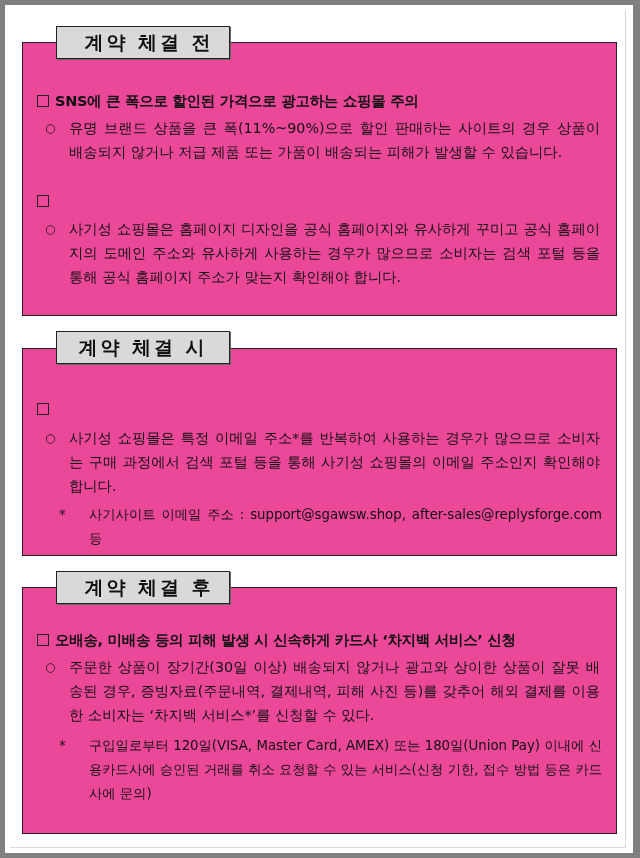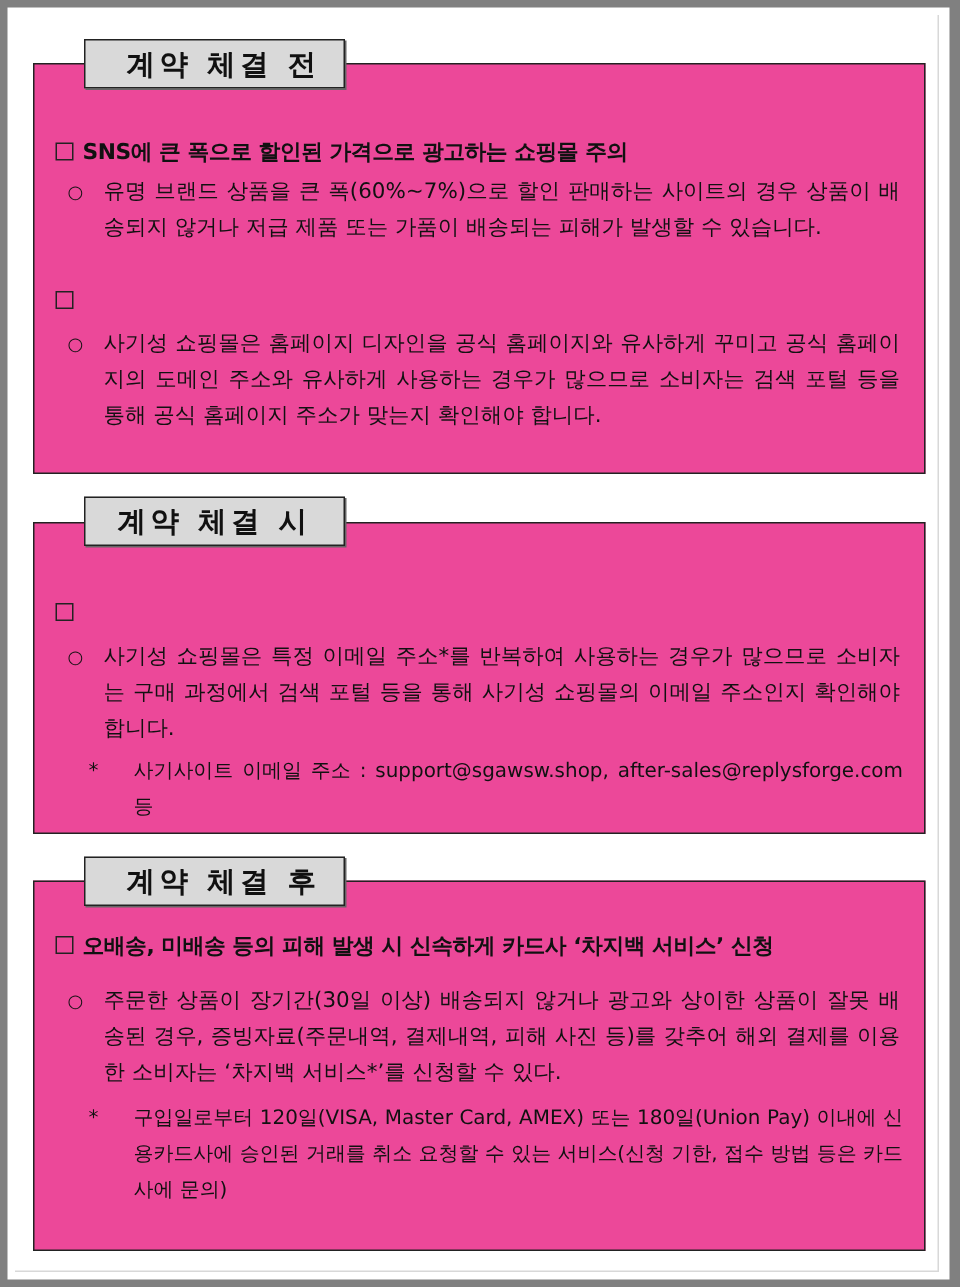--- a/index.html
+++ b/index.html
@@ -58,21 +58,21 @@
 <div class="frame">
   <div class="frame-inner"></div>
 </div>
 
 <div class="section" style="top:42px;height:274px;">
   <div class="heading" style="top:49px;">
     <span class="box"></span><span>SNS에 큰 폭으로 할인된 가격으로 광고하는 쇼핑몰 주의</span>
   </div>
   <div class="bullet" style="top:73px;">
     <span class="mark">○</span>
-    <span class="text">유명 브랜드 상품을 큰 폭(60%~7%)으로 할인 판매하는 사이트의 경우 상품이 배송되지 않거나 저급 제품 또는 가품이 배송되는 피해가 발생할 수 있습니다.</span>
+    <span class="text">유명 브랜드 상품을 큰 폭(11%~90%)으로 할인 판매하는 사이트의 경우 상품이 배송되지 않거나 저급 제품 또는 가품이 배송되는 피해가 발생할 수 있습니다.</span>
   </div>
   <div class="heading" style="top:150px;">
     <span class="box"></span>
   </div>
   <div class="bullet" style="top:174px;">
     <span class="mark">○</span>
     <span class="text">사기성 쇼핑몰은 홈페이지 디자인을 공식 홈페이지와 유사하게 꾸미고 공식 홈페이지의 도메인 주소와 유사하게 사용하는 경우가 많으므로 소비자는 검색 포털 등을 통해 공식 홈페이지 주소가 맞는지 확인해야 합니다.</span>
   </div>
 </div>
 <div class="label-box" style="top:26px;padding-left:12px;">계약 체결 전</div>
@@ -86,21 +86,21 @@
     <span class="text">사기성 쇼핑몰은 특정 이메일 주소*를 반복하여 사용하는 경우가 많으므로 소비자는 구매 과정에서 검색 포털 등을 통해 사기성 쇼핑몰의 이메일 주소인지 확인해야 합니다.</span>
   </div>
   <div class="note" style="top:154px;">
     <span class="mark">*</span>
     <span class="text">사기사이트 이메일 주소 : support@sgawsw.shop, after-sales@replysforge.com 등</span>
   </div>
 </div>
 <div class="label-box" style="top:331px;text-align:right;">계약 체결 시</div>
 
 <div class="section" style="top:587px;height:247px;">
-  <div class="heading" style="top:33px;">
+  <div class="heading" style="top:43px;">
     <span class="box"></span><span>오배송, 미배송 등의 피해 발생 시 신속하게 카드사 ‘차지백 서비스’ 신청</span>
   </div>
   <div class="bullet" style="top:67px;">
     <span class="mark">○</span>
     <span class="text">주문한 상품이 장기간(30일 이상) 배송되지 않거나 광고와 상이한 상품이 잘못 배송된 경우, 증빙자료(주문내역, 결제내역, 피해 사진 등)를 갖추어 해외 결제를 이용한 소비자는 ‘차지백 서비스*’를 신청할 수 있다.</span>
   </div>
   <div class="note" style="top:146px;">
     <span class="mark">*</span>
     <span class="text">구입일로부터 120일(VISA, Master Card, AMEX) 또는 180일(Union Pay) 이내에 신용카드사에 승인된 거래를 취소 요청할 수 있는 서비스(신청 기한, 접수 방법 등은 카드사에 문의)</span>
   </div>

